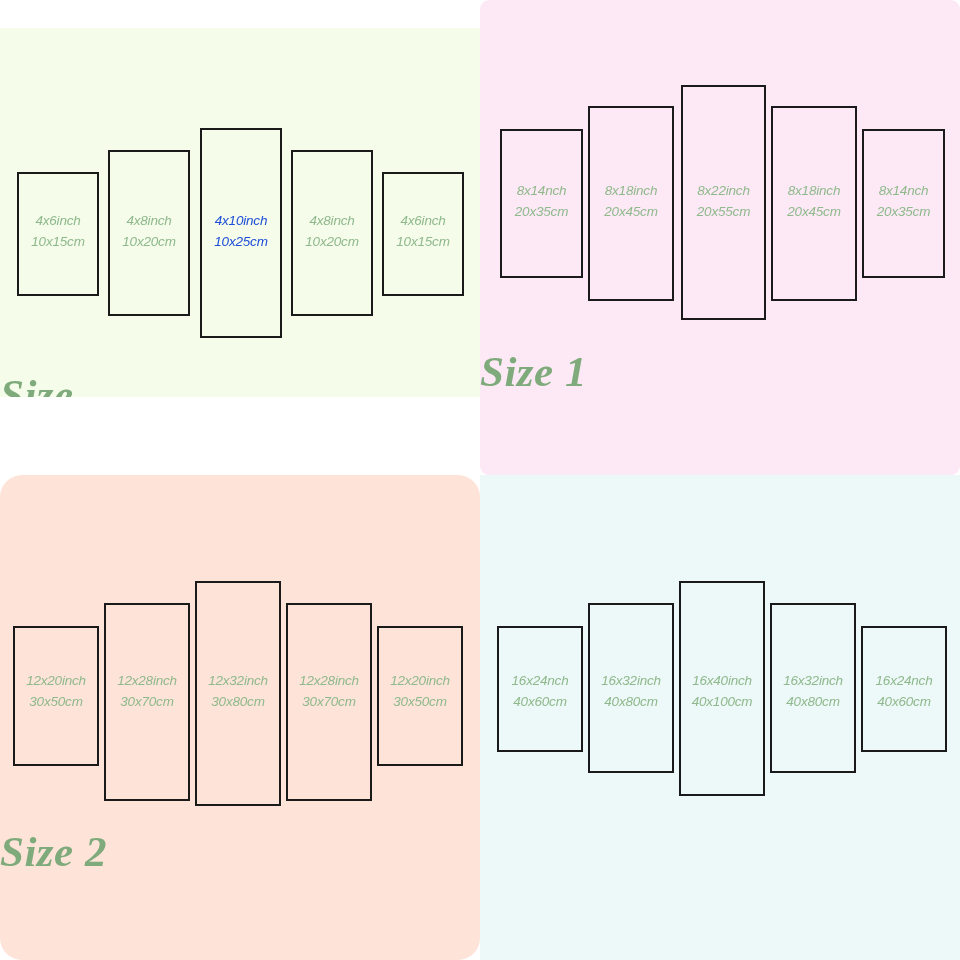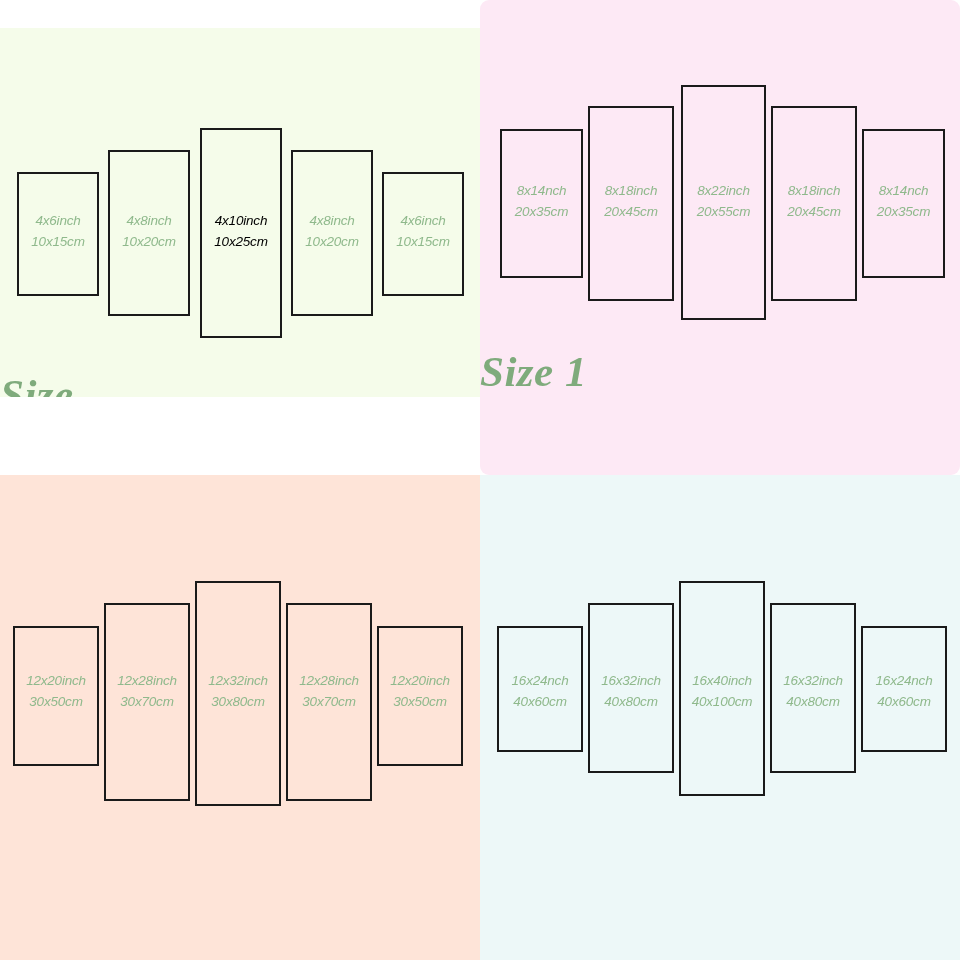--- a/index.html
+++ b/index.html
@@ -17,21 +17,21 @@
     position: relative;
     width: 960px;
     height: 960px;
   }
   .quadrant {
     position: absolute;
     overflow: hidden;
   }
   #q0 { left: 0px;   top: 0px;   width: 480px; height: 369px; margin-top: 28px; }
   #q1 { left: 480px; top: 0px;   width: 480px; height: 475px; }
-  #q2 { left: 0px;   top: 475px; width: 480px; height: 485px; }
+  #q2 { left: 0px;   top: 475px; width: 480px; height: 485px; border-radius: 22px; }
   #q3 { left: 480px; top: 475px; width: 580px; height: 485px; }
 
   .panels {
     position: absolute;
     left: 0;
     top: 0;
     width: 480px;
     height: 100%;
   }
   .panel {
@@ -74,21 +74,21 @@
 <body>
 
 <div class="grid">
   <div class="quadrant" id="q0" style="background: rgb(245, 252, 234);">
       <div class="panels">
         <div class="panel" style="left: 17px; top: 144px; width: 82px; height: 124px; border-color: rgb(26, 26, 26); border-width: 2px;"></div>
         <div class="panel-label" style="left: 17px; width: 82px; top: 182px; color: rgb(143, 185, 140);"><span>4x6inch</span><span class="l2">10x15cm</span></div>
         <div class="panel" style="left: 108px; top: 122px; width: 82px; height: 166px; border-color: rgb(26, 26, 26); border-width: 2px;"></div>
         <div class="panel-label" style="left: 108px; width: 82px; top: 182px; color: rgb(143, 185, 140);"><span>4x8inch</span><span class="l2">10x20cm</span></div>
         <div class="panel" style="left: 200px; top: 100px; width: 82px; height: 210px; border-color: rgb(26, 26, 26); border-width: 2px;"></div>
-        <div class="panel-label" style="left: 200px; width: 82px; top: 182px; color: #000000;"><span>4x10inch</span><span class="l2">10x25cm</span></div>
+        <div class="panel-label" style="left: 200px; width: 82px; top: 182px; color: #1d4ed8;"><span>4x10inch</span><span class="l2">10x25cm</span></div>
         <div class="panel" style="left: 291px; top: 122px; width: 82px; height: 166px; border-color: rgb(26, 26, 26); border-width: 2px;"></div>
         <div class="panel-label" style="left: 291px; width: 82px; top: 182px; color: rgb(143, 185, 140);"><span>4x8inch</span><span class="l2">10x20cm</span></div>
         <div class="panel" style="left: 382px; top: 144px; width: 82px; height: 124px; border-color: rgb(26, 26, 26); border-width: 2px;"></div>
         <div class="panel-label" style="left: 382px; width: 82px; top: 182px; color: rgb(143, 185, 140);"><span>4x6inch</span><span class="l2">10x15cm</span></div>
         <div class="quad-title" style="top: 345px; color: rgb(127, 171, 124);">Size</div>
       </div>
     </div>
   <div class="quadrant" id="q1" style="background: rgb(253, 233, 245); border-radius: 9px;">
       <div class="panels">
         <div class="panel" style="left: 20px; top: 129px; width: 83px; height: 149px; border-color: rgb(26, 26, 26); border-width: 2px;"></div>
@@ -109,20 +109,21 @@
         <div class="panel" style="left: 13px; top: 151px; width: 86px; height: 140px; border-color: rgb(26, 26, 26); border-width: 2px;"></div>
         <div class="panel-label" style="left: 13px; width: 86px; top: 195px; color: rgb(143, 185, 140);"><span>12x20inch</span><span class="l2">30x50cm</span></div>
         <div class="panel" style="left: 104px; top: 128px; width: 86px; height: 198px; border-color: rgb(26, 26, 26); border-width: 2px;"></div>
         <div class="panel-label" style="left: 104px; width: 86px; top: 195px; color: rgb(143, 185, 140);"><span>12x28inch</span><span class="l2">30x70cm</span></div>
         <div class="panel" style="left: 195px; top: 106px; width: 86px; height: 225px; border-color: rgb(26, 26, 26); border-width: 2px;"></div>
         <div class="panel-label" style="left: 195px; width: 86px; top: 195px; color: rgb(143, 185, 140);"><span>12x32inch</span><span class="l2">30x80cm</span></div>
         <div class="panel" style="left: 286px; top: 128px; width: 86px; height: 198px; border-color: rgb(26, 26, 26); border-width: 2px;"></div>
         <div class="panel-label" style="left: 286px; width: 86px; top: 195px; color: rgb(143, 185, 140);"><span>12x28inch</span><span class="l2">30x70cm</span></div>
         <div class="panel" style="left: 377px; top: 151px; width: 86px; height: 140px; border-color: rgb(26, 26, 26); border-width: 2px;"></div>
         <div class="panel-label" style="left: 377px; width: 86px; top: 195px; color: rgb(143, 185, 140);"><span>12x20inch</span><span class="l2">30x50cm</span></div>
+        <div class="quad-title" style="top: 355px; color: rgb(127, 171, 124);">Size 2</div>
       </div>
     </div>
   <div class="quadrant" id="q3" style="background: rgb(237, 248, 248);">
       <div class="panels">
         <div class="panel" style="left: 17px; top: 151px; width: 86px; height: 126px; border-color: rgb(26, 26, 26); border-width: 2px;"></div>
         <div class="panel-label" style="left: 17px; width: 86px; top: 195px; color: rgb(143, 185, 140);"><span>16x24nch</span><span class="l2">40x60cm</span></div>
         <div class="panel" style="left: 108px; top: 128px; width: 86px; height: 170px; border-color: rgb(26, 26, 26); border-width: 2px;"></div>
         <div class="panel-label" style="left: 108px; width: 86px; top: 195px; color: rgb(143, 185, 140);"><span>16x32inch</span><span class="l2">40x80cm</span></div>
         <div class="panel" style="left: 199px; top: 106px; width: 86px; height: 215px; border-color: rgb(26, 26, 26); border-width: 2px;"></div>
         <div class="panel-label" style="left: 199px; width: 86px; top: 195px; color: rgb(143, 185, 140);"><span>16x40inch</span><span class="l2">40x100cm</span></div>

